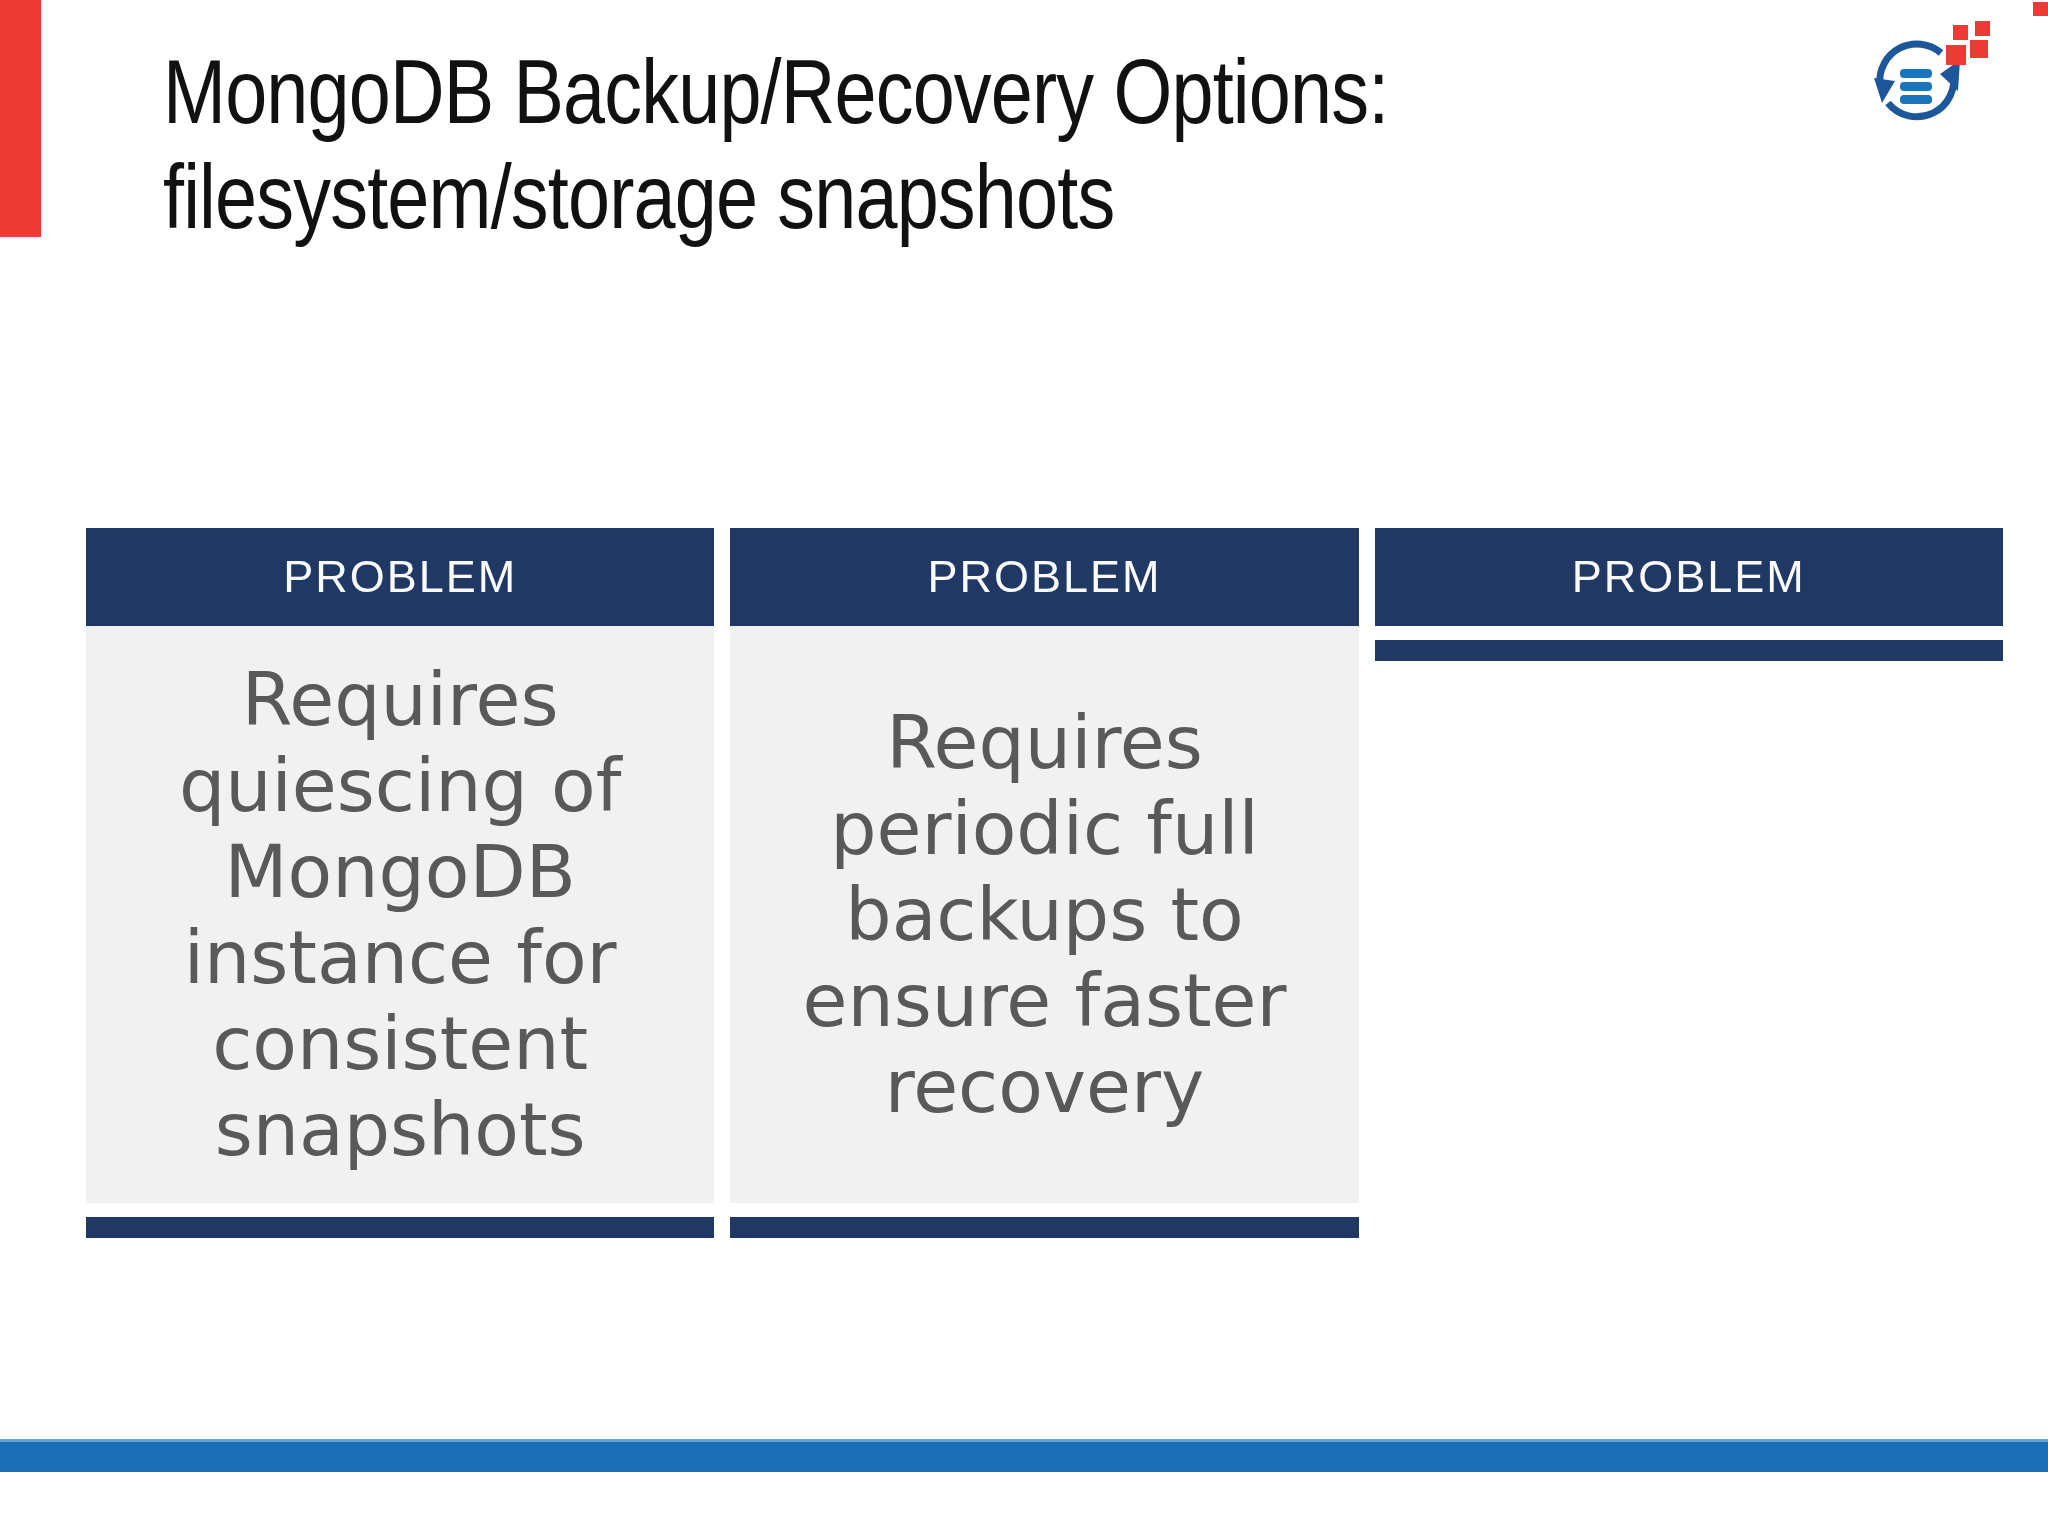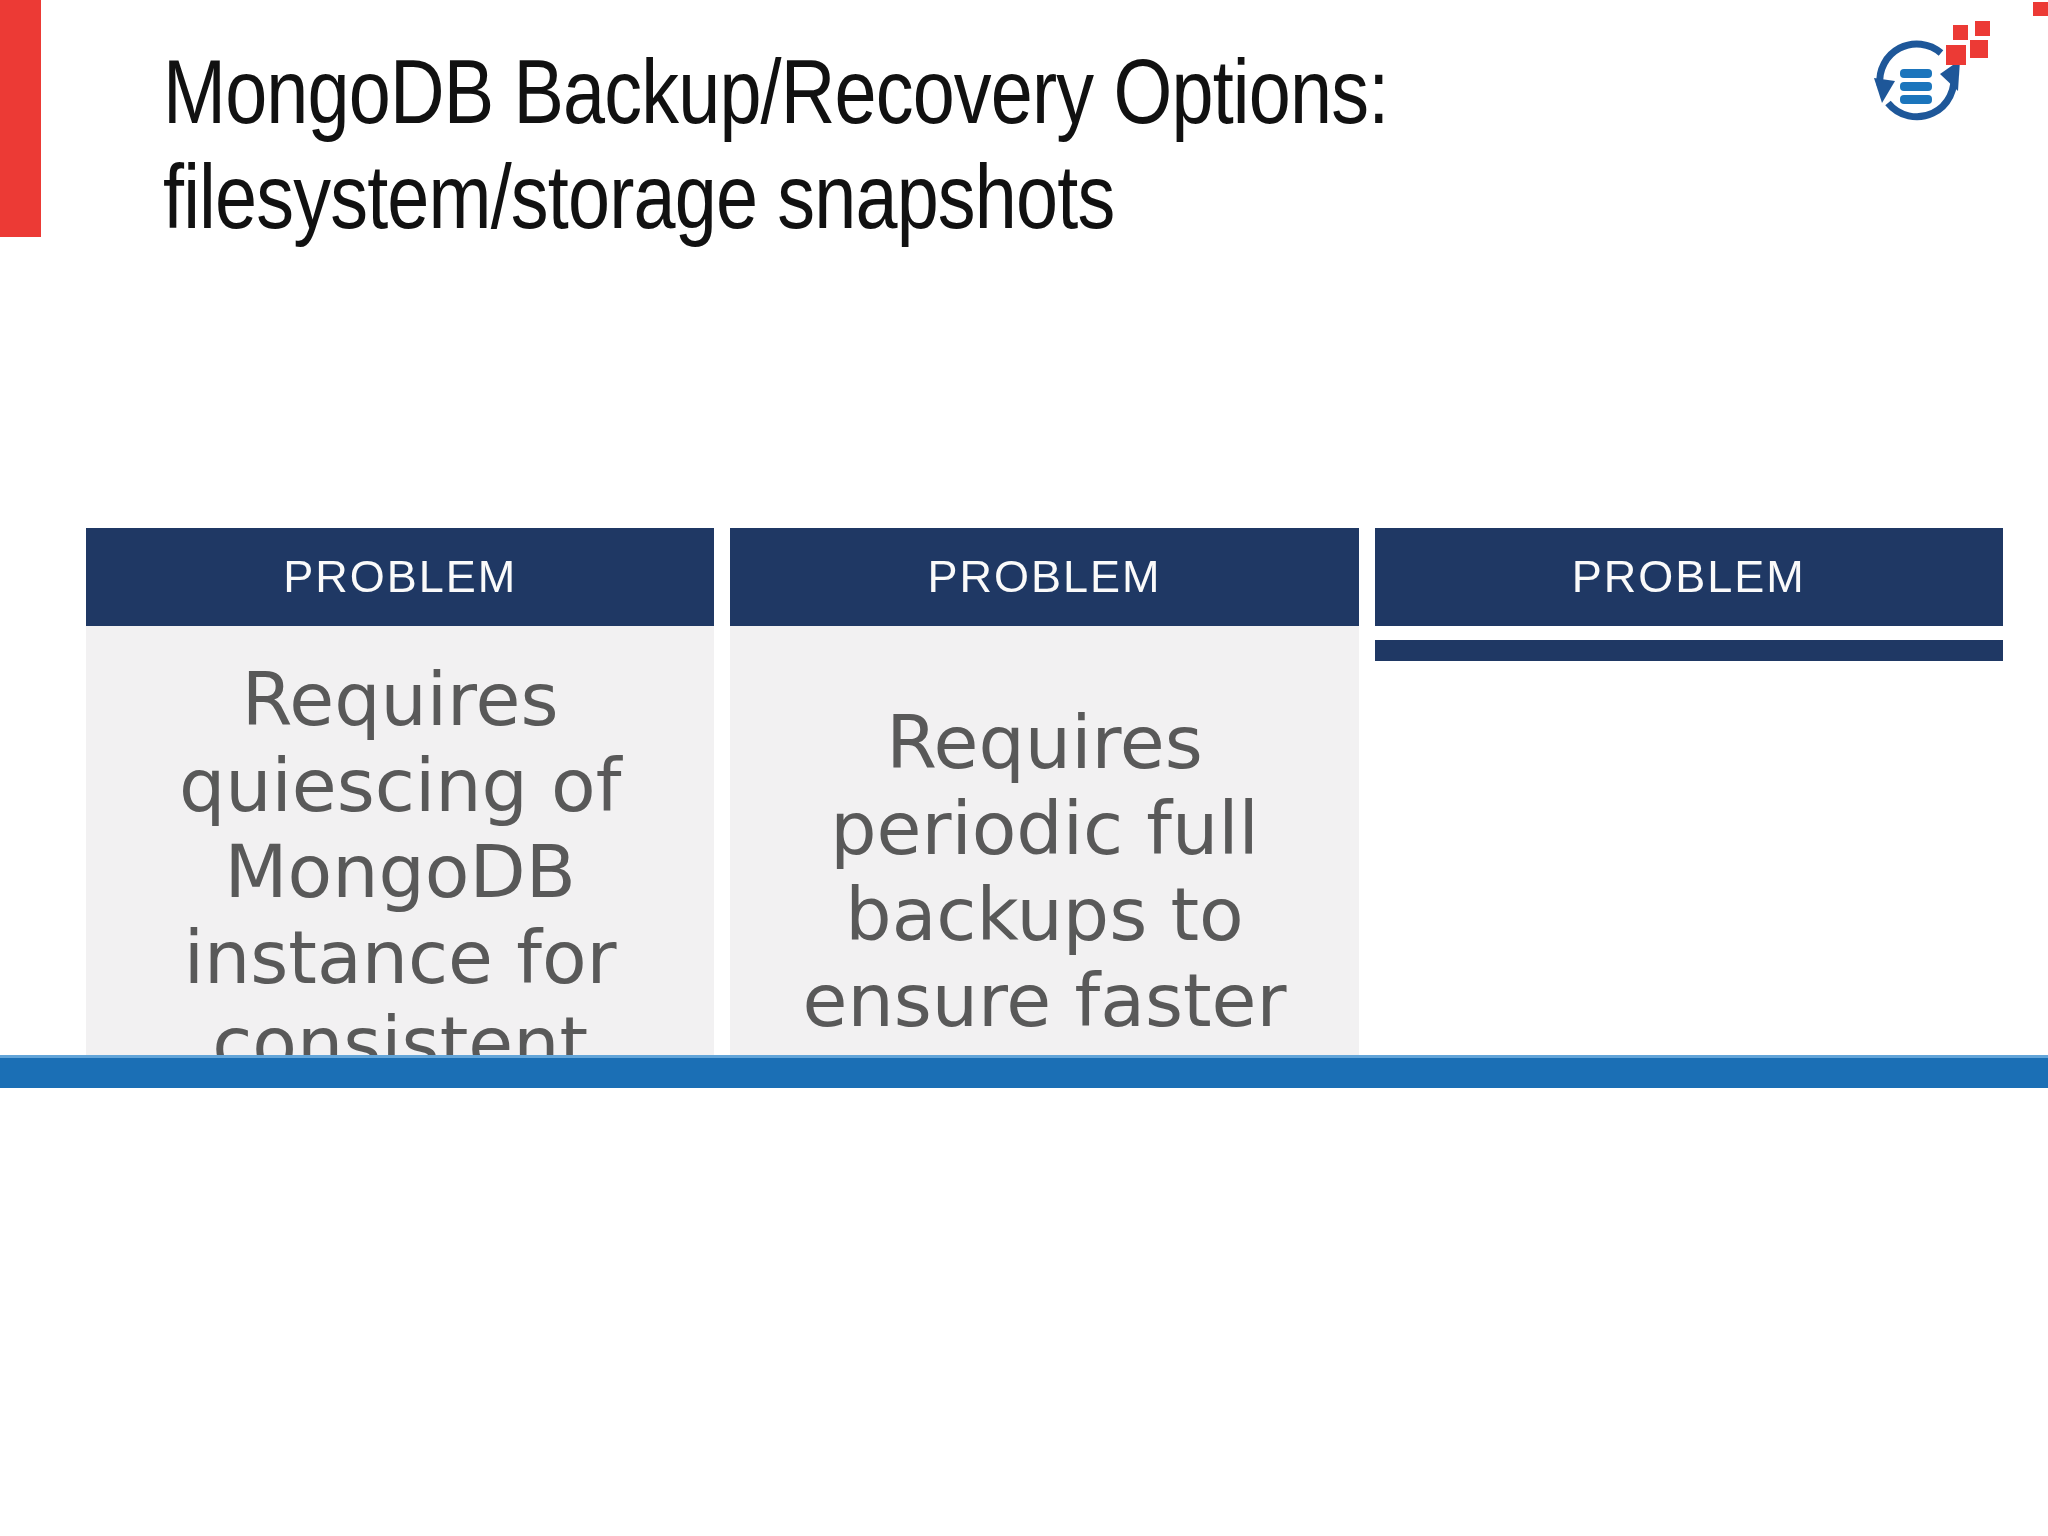--- a/index.html
+++ b/index.html
@@ -1,19 +1,19 @@
 <!DOCTYPE html>
 <html style="--accent-red: #EC3A35; --navy: #1F3864; --card-bg: #F2F1F2; --card-text: #595959; --title-color: #111111; --footer-blue: #1B6FB5; --footer-blue-light: #63A5D9; --logo-arc-blue: #1E5799; --logo-bar-blue: #1B75BC;"><head>
 <meta charset="utf-8">
 <style>
   html, body { margin: 0; padding: 0; background: #ffffff; }
   .slide {
     position: relative;
     width: 2048px;
-    height: 1088px;
+    height: 1472px;
     background: #ffffff;
     overflow: hidden;
     font-family: "DejaVu Sans", sans-serif;
   }
   .red-bar {
     position: absolute;
     left: 0; top: 0;
     width: 41px; height: 237px;
     background: var(--accent-red);
   }

